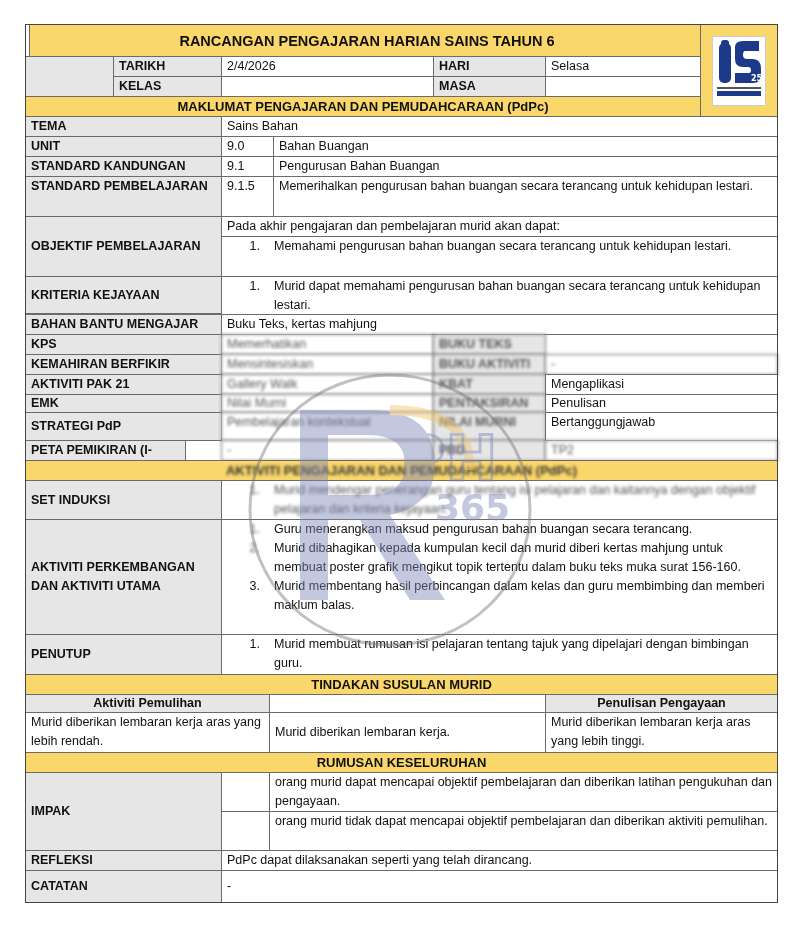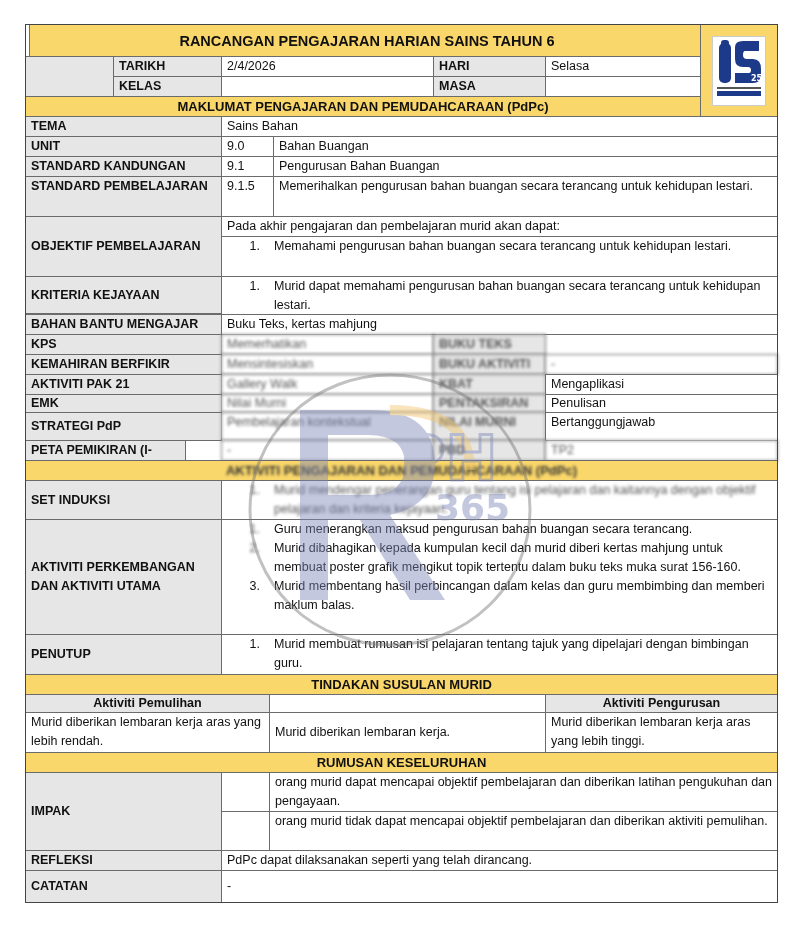--- a/index.html
+++ b/index.html
@@ -155,21 +155,21 @@
   <div class="cell lbl vmid" style="left:25px;top:634px;width:197px;height:41px;">PENUTUP</div>
   <div class="cell val" style="left:221px;top:634px;width:557px;height:41px;padding-left:0;">
     <div class="item">
       <span class="num" style="width:52px;">1.</span>
       <span class="txt">Murid membuat rumusan isi pelajaran tentang tajuk yang dipelajari dengan bimbingan guru.</span>
     </div>
   </div>
 
   <div class="cell hdr" style="left:25px;top:674px;width:753px;height:21px;">TINDAKAN SUSULAN MURID</div>
   <div class="cell lbl center" style="left:25px;top:694px;width:245px;height:19px;line-height:17px;">Aktiviti Pemulihan</div>
-  <div class="cell lbl center" style="left:545px;top:694px;width:233px;height:19px;line-height:17px;">Aktiviti Pengurusan</div>
+  <div class="cell lbl center" style="left:545px;top:694px;width:233px;height:19px;line-height:17px;">Penulisan Pengayaan</div>
   <div class="cell val" style="left:25px;top:712px;width:245px;height:41px;">Murid diberikan lembaran kerja aras yang lebih rendah.</div>
   <div class="cell val vmid" style="left:269px;top:712px;width:277px;height:41px;">Murid diberikan lembaran kerja.</div>
   <div class="cell val" style="left:545px;top:712px;width:233px;height:41px;">Murid diberikan lembaran kerja aras yang lebih tinggi.</div>
 
   <div class="cell hdr" style="left:25px;top:752px;width:753px;height:21px;">RUMUSAN KESELURUHAN</div>
   <div class="cell lbl vmid" style="left:25px;top:772px;width:197px;height:79px;">IMPAK</div>
   <div class="cell val" style="left:221px;top:772px;width:49px;height:40px;"></div>
   <div class="cell val justify" style="left:269px;top:772px;width:509px;height:52px;">orang murid dapat mencapai objektif pembelajaran dan diberikan latihan pengukuhan dan pengayaan.</div>
   <div class="cell val" style="left:221px;top:811px;width:49px;height:40px;"></div>
   <div class="cell val justify" style="left:269px;top:811px;width:509px;height:40px;">orang murid tidak dapat mencapai objektif pembelajaran dan diberikan aktiviti pemulihan.</div>

